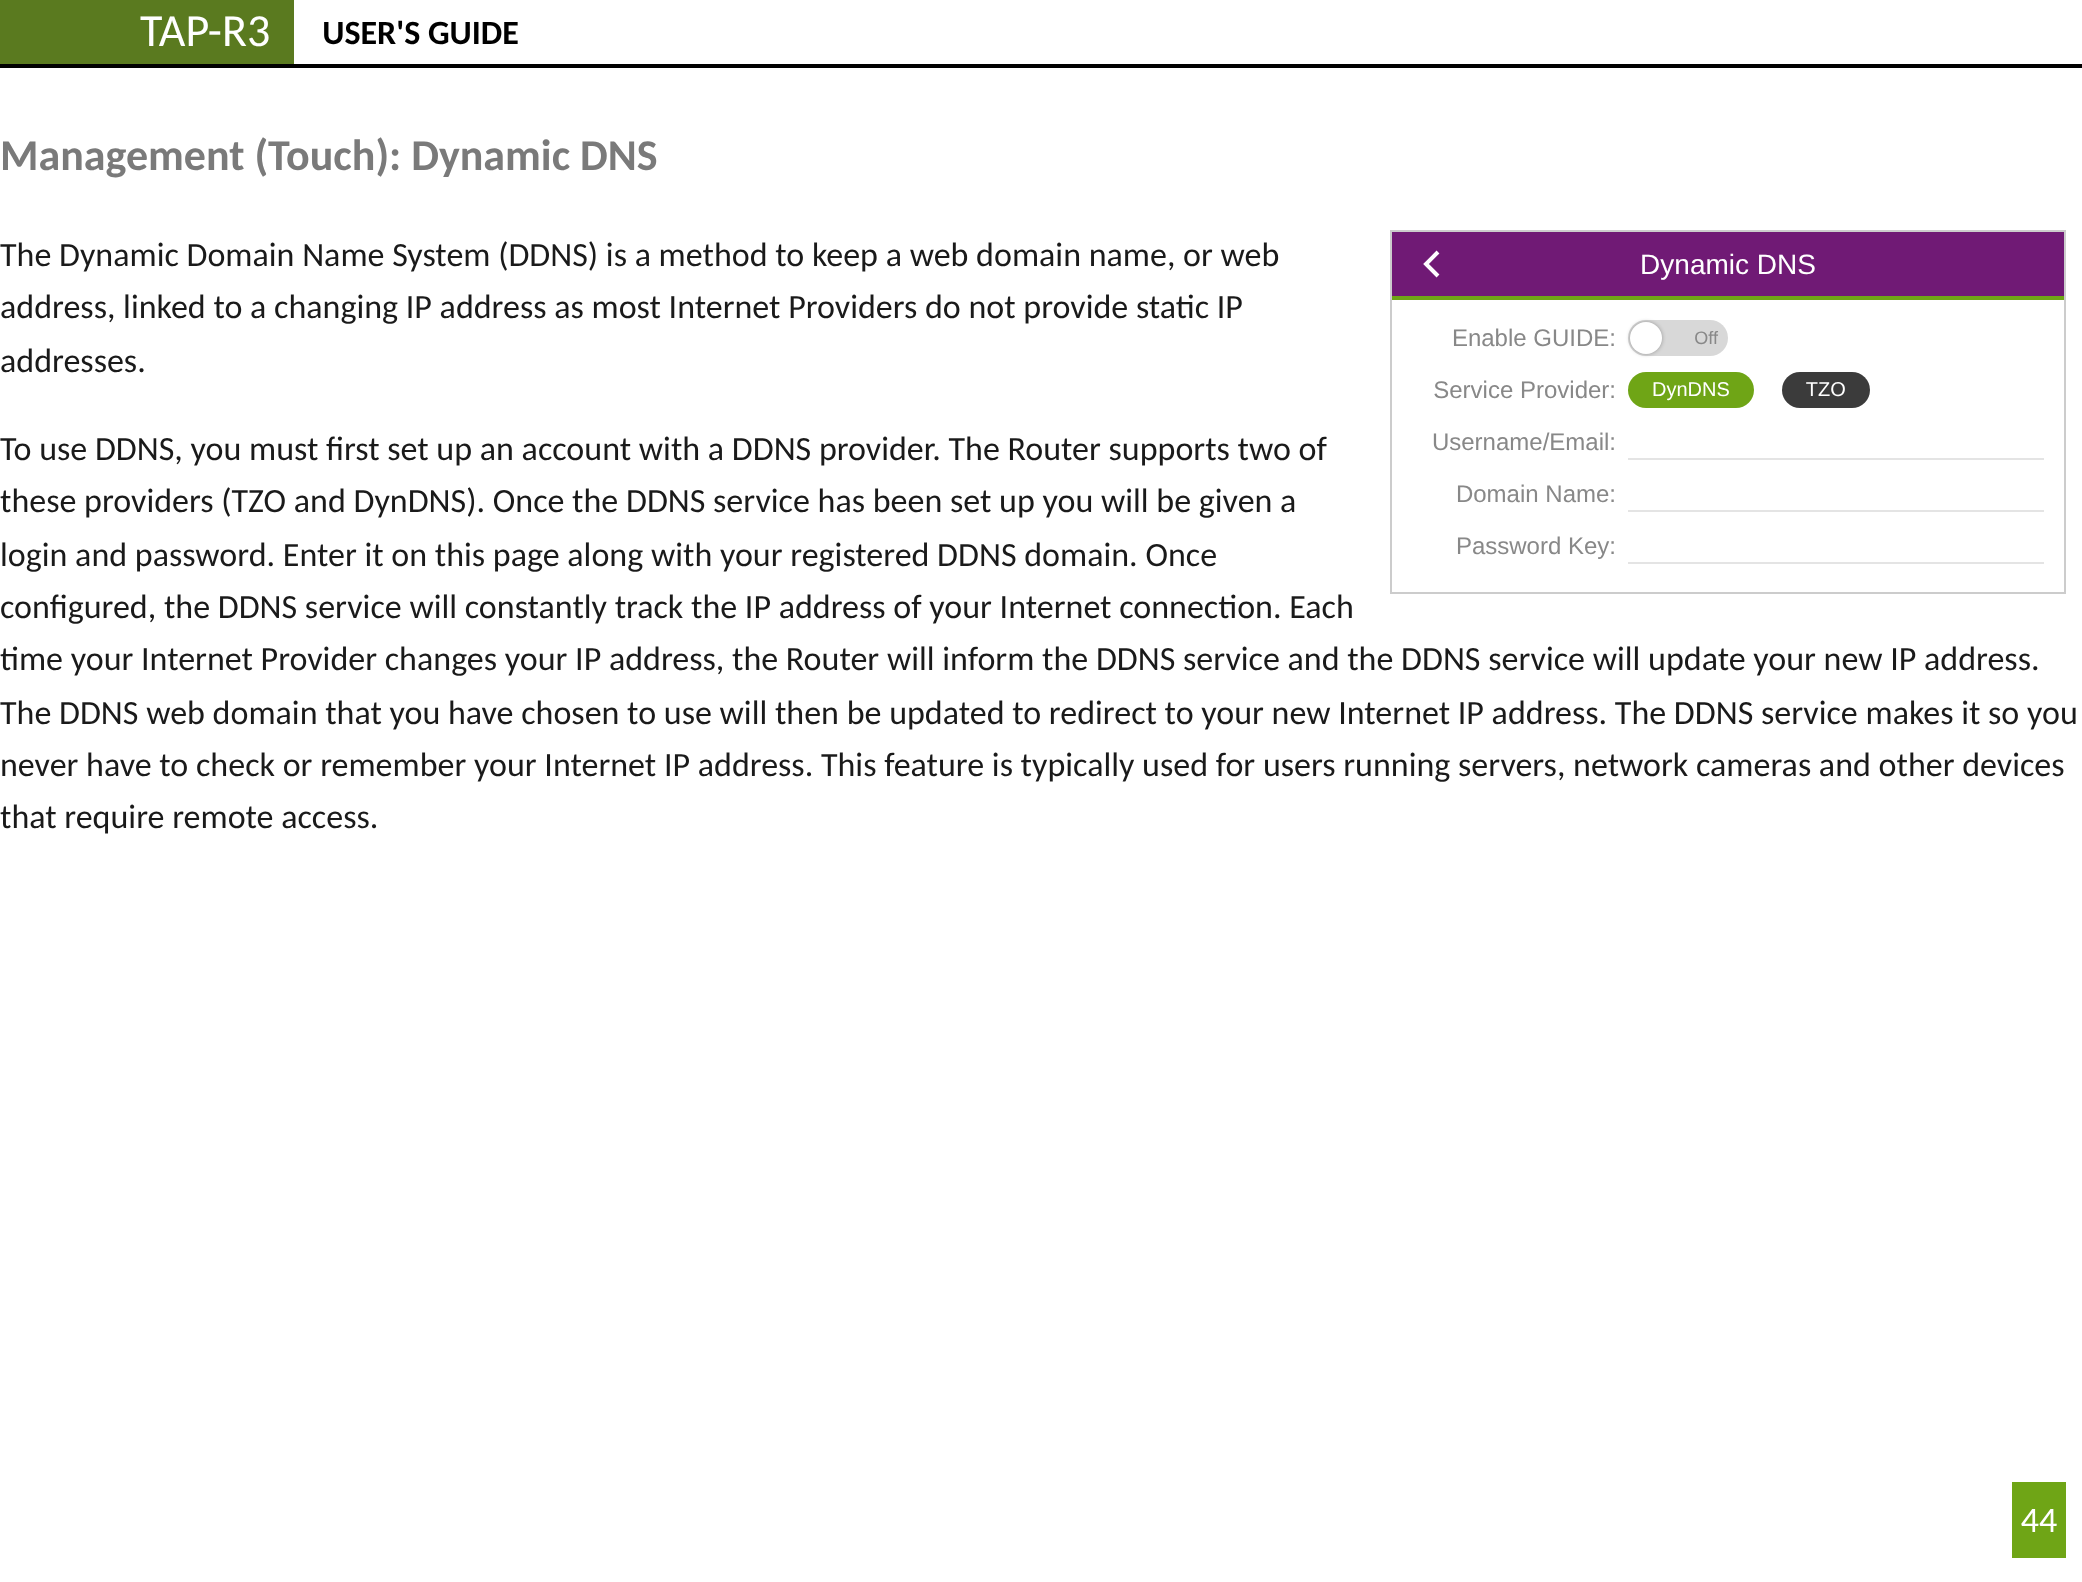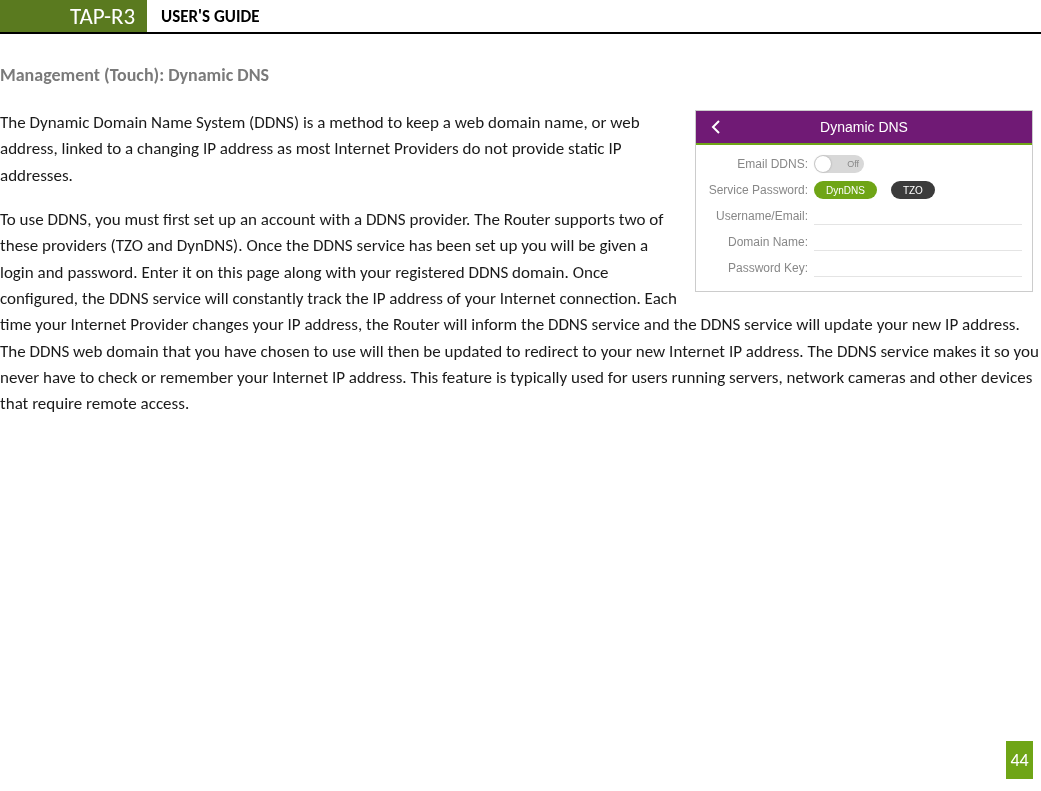--- a/index.html
+++ b/index.html
@@ -31,21 +31,21 @@
       padding: 6px 14px;
       display: flex;
       align-items: center;
     }
     .content {
       padding: 30px 0 0 0;
     }
     .section-title {
       font-weight: bold;
       color: #7a7a7a;
-      font-size: 18px;
+      font-size: 22px;
       margin-bottom: 24px;
     }
     .body-wrap {
       position: relative;
     }
     .body-text {
       font-size: 17px;
       line-height: 1.55;
       color: #1a1a1a;
     }
@@ -197,25 +197,25 @@
       <div class="screenshot-header">
         <div class="back-btn">
           <svg width="10" height="16" viewBox="0 0 10 16">
               <path d="M8 2 L2 8 L8 14" stroke="#fff" stroke-width="2" fill="none"></path>
             </svg>
         </div>
         <div class="screenshot-title">Dynamic DNS</div>
       </div>
       <div class="screenshot-body">
         <div class="form-row">
-          <div class="form-label">Email DDNS:</div>
+          <div class="form-label">Enable GUIDE:</div>
           <div class="toggle">Off</div>
         </div>
         <div class="form-row">
-          <div class="form-label">Service Password:</div>
+          <div class="form-label">Service Provider:</div>
           <div class="pill-group">
             <div class="pill green">DynDNS</div>
             <div class="pill dark">TZO</div>
           </div>
         </div>
         <div class="form-row">
           <div class="form-label">Username/Email:</div>
           <div class="input-line"></div>
         </div>
         <div class="form-row">

